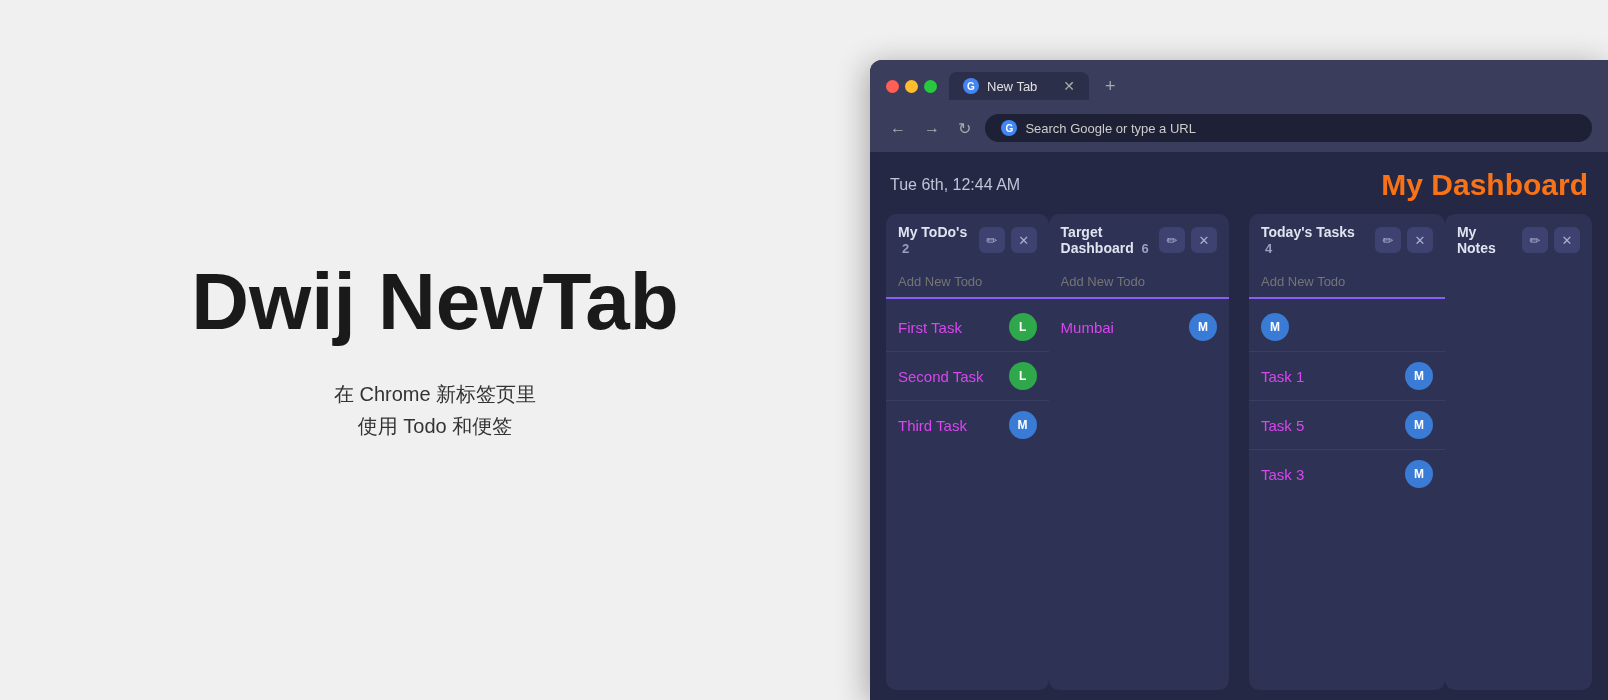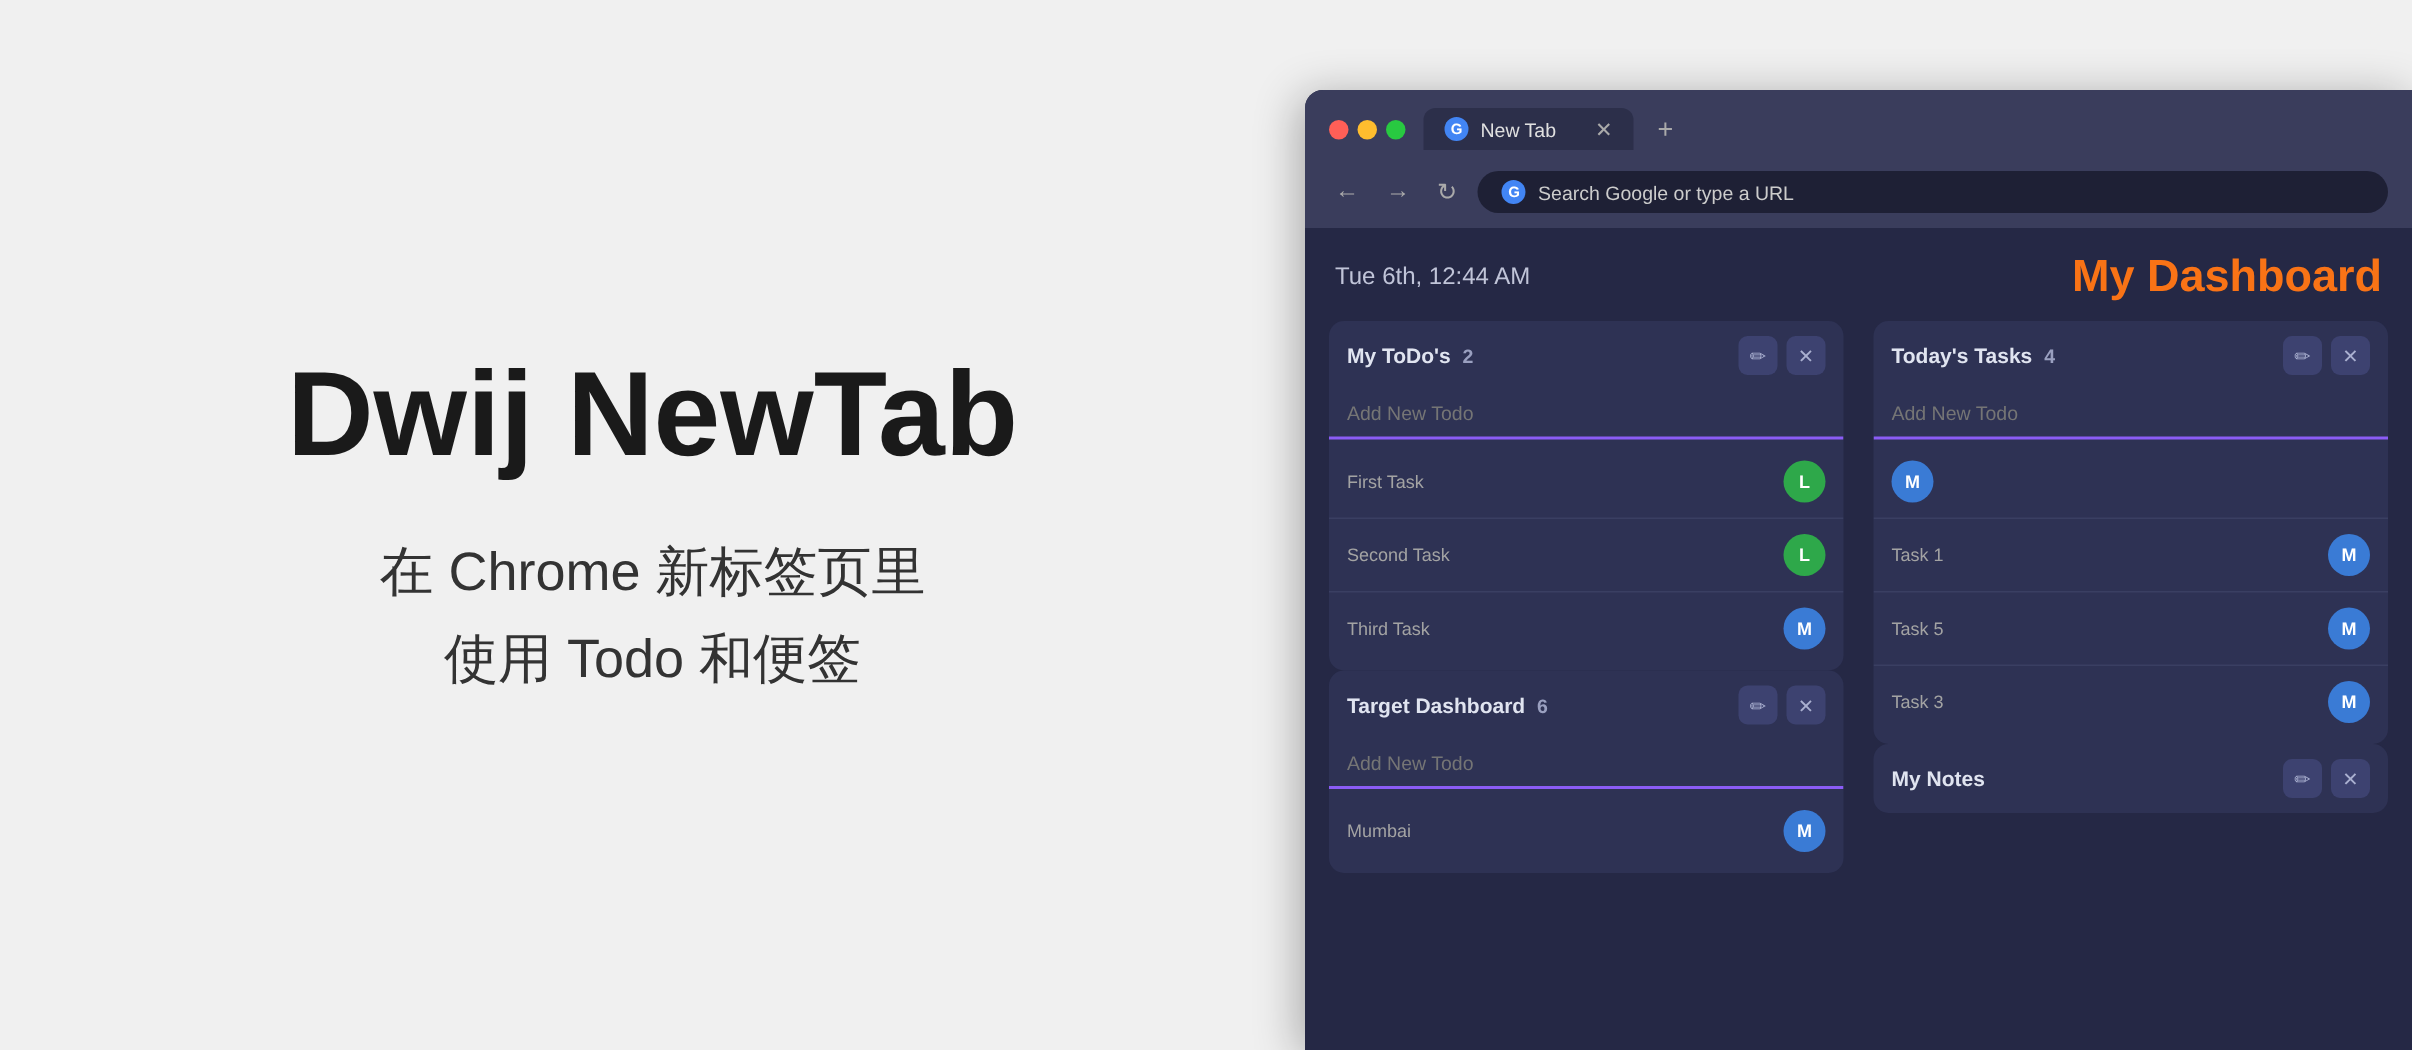--- a/index.html
+++ b/index.html
@@ -25,21 +25,21 @@
     }
     .promo-title {
       font-size: 80px;
       font-weight: 900;
       color: #1a1a1a;
       text-align: center;
       line-height: 1.1;
       margin-bottom: 32px;
     }
     .promo-subtitle {
-      font-size: 36px;
+      font-size: 20px;
       color: #333;
       text-align: center;
       line-height: 1.6;
     }
 
     
     .browser-window {
       flex: 1;
       display: flex;
       flex-direction: column;
@@ -175,21 +175,21 @@
       display: flex;
       gap: 0;
       padding: 0 0 0 0;
       flex: 1;
       overflow: hidden;
     }
     .dashboard-col {
       flex: 1;
       padding: 0 10px 10px 10px;
       display: flex;
-      flex-direction: column;
+      flex-direction: row;
       overflow-y: auto;
     }
     .dashboard-col:first-child {
       padding-left: 16px;
     }
     .dashboard-col:last-child {
       padding-right: 16px;
     }
 
     
@@ -244,22 +244,22 @@
       display: flex;
       align-items: center;
       padding: 10px 12px;
       border-bottom: 1px solid #3a3f62;
       gap: 8px;
     }
     .widget-item:last-child {
       border-bottom: none;
     }
     .item-label {
-      color: #a3a3a3;
-      font-size: 12px;
+      color: #d946ef;
+      font-size: 15px;
       flex: 1;
     }
     .item-avatar {
       width: 28px;
       height: 28px;
       border-radius: 50%;
       display: flex;
       align-items: center;
       justify-content: center;
       color: white;

